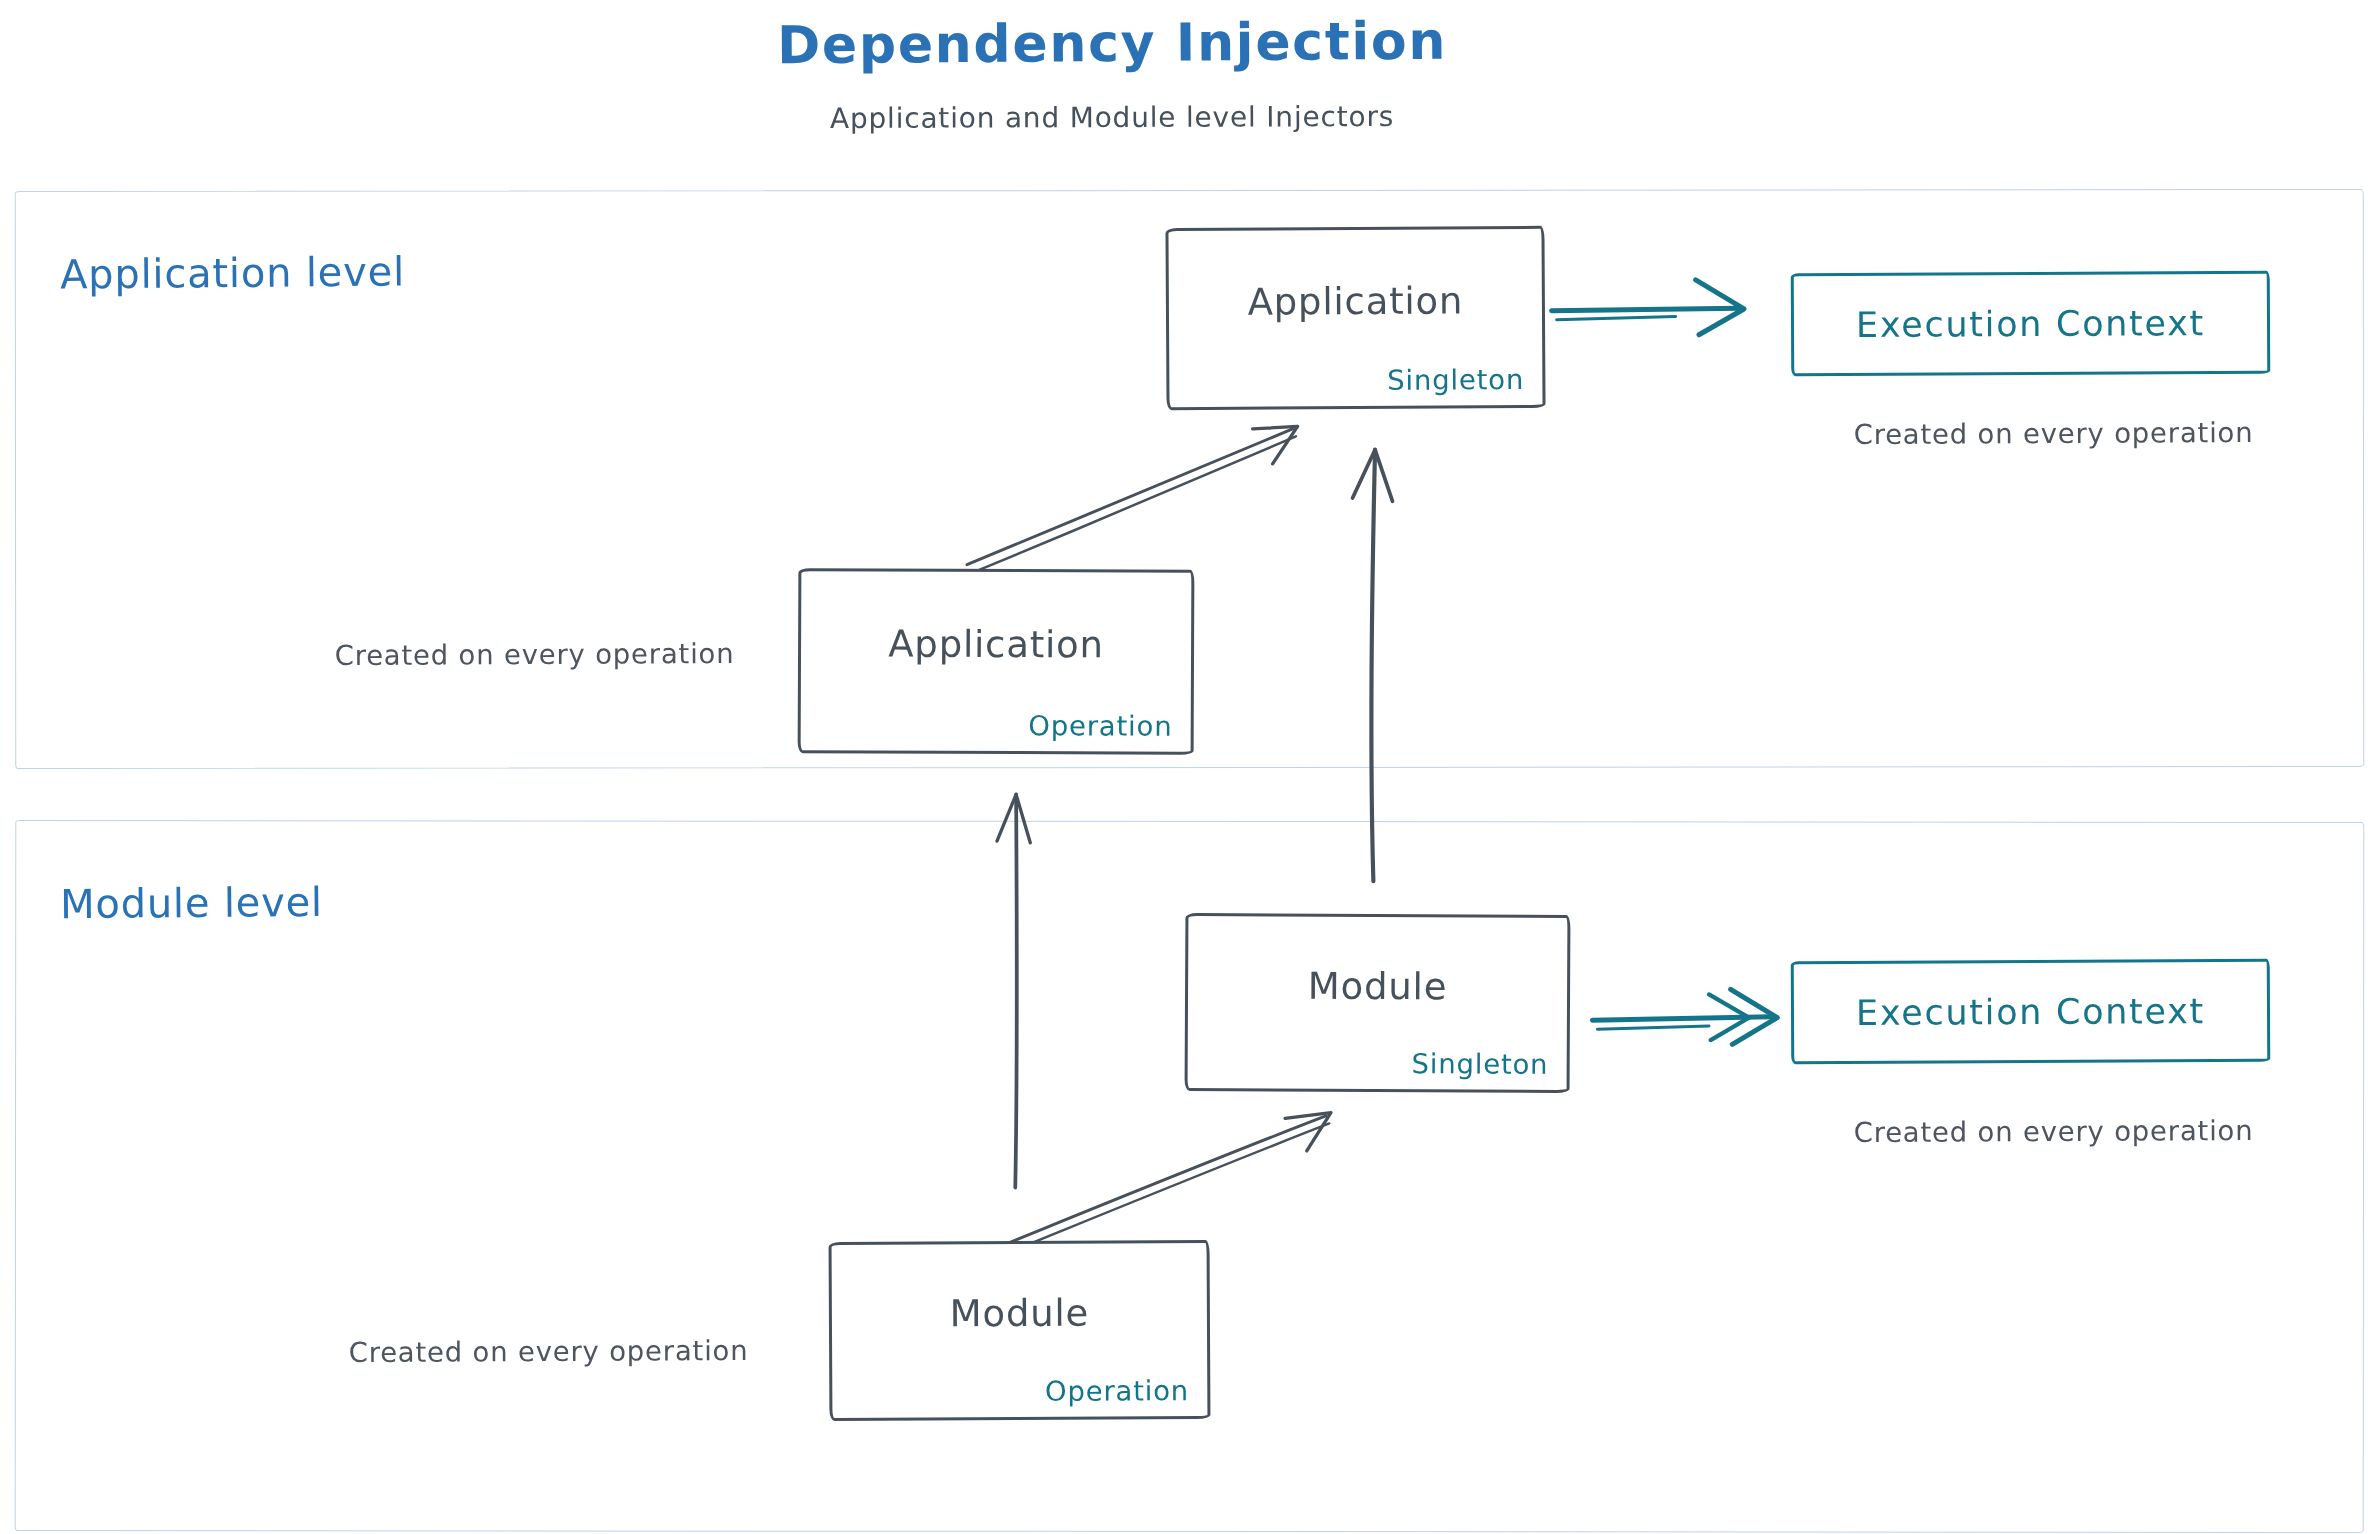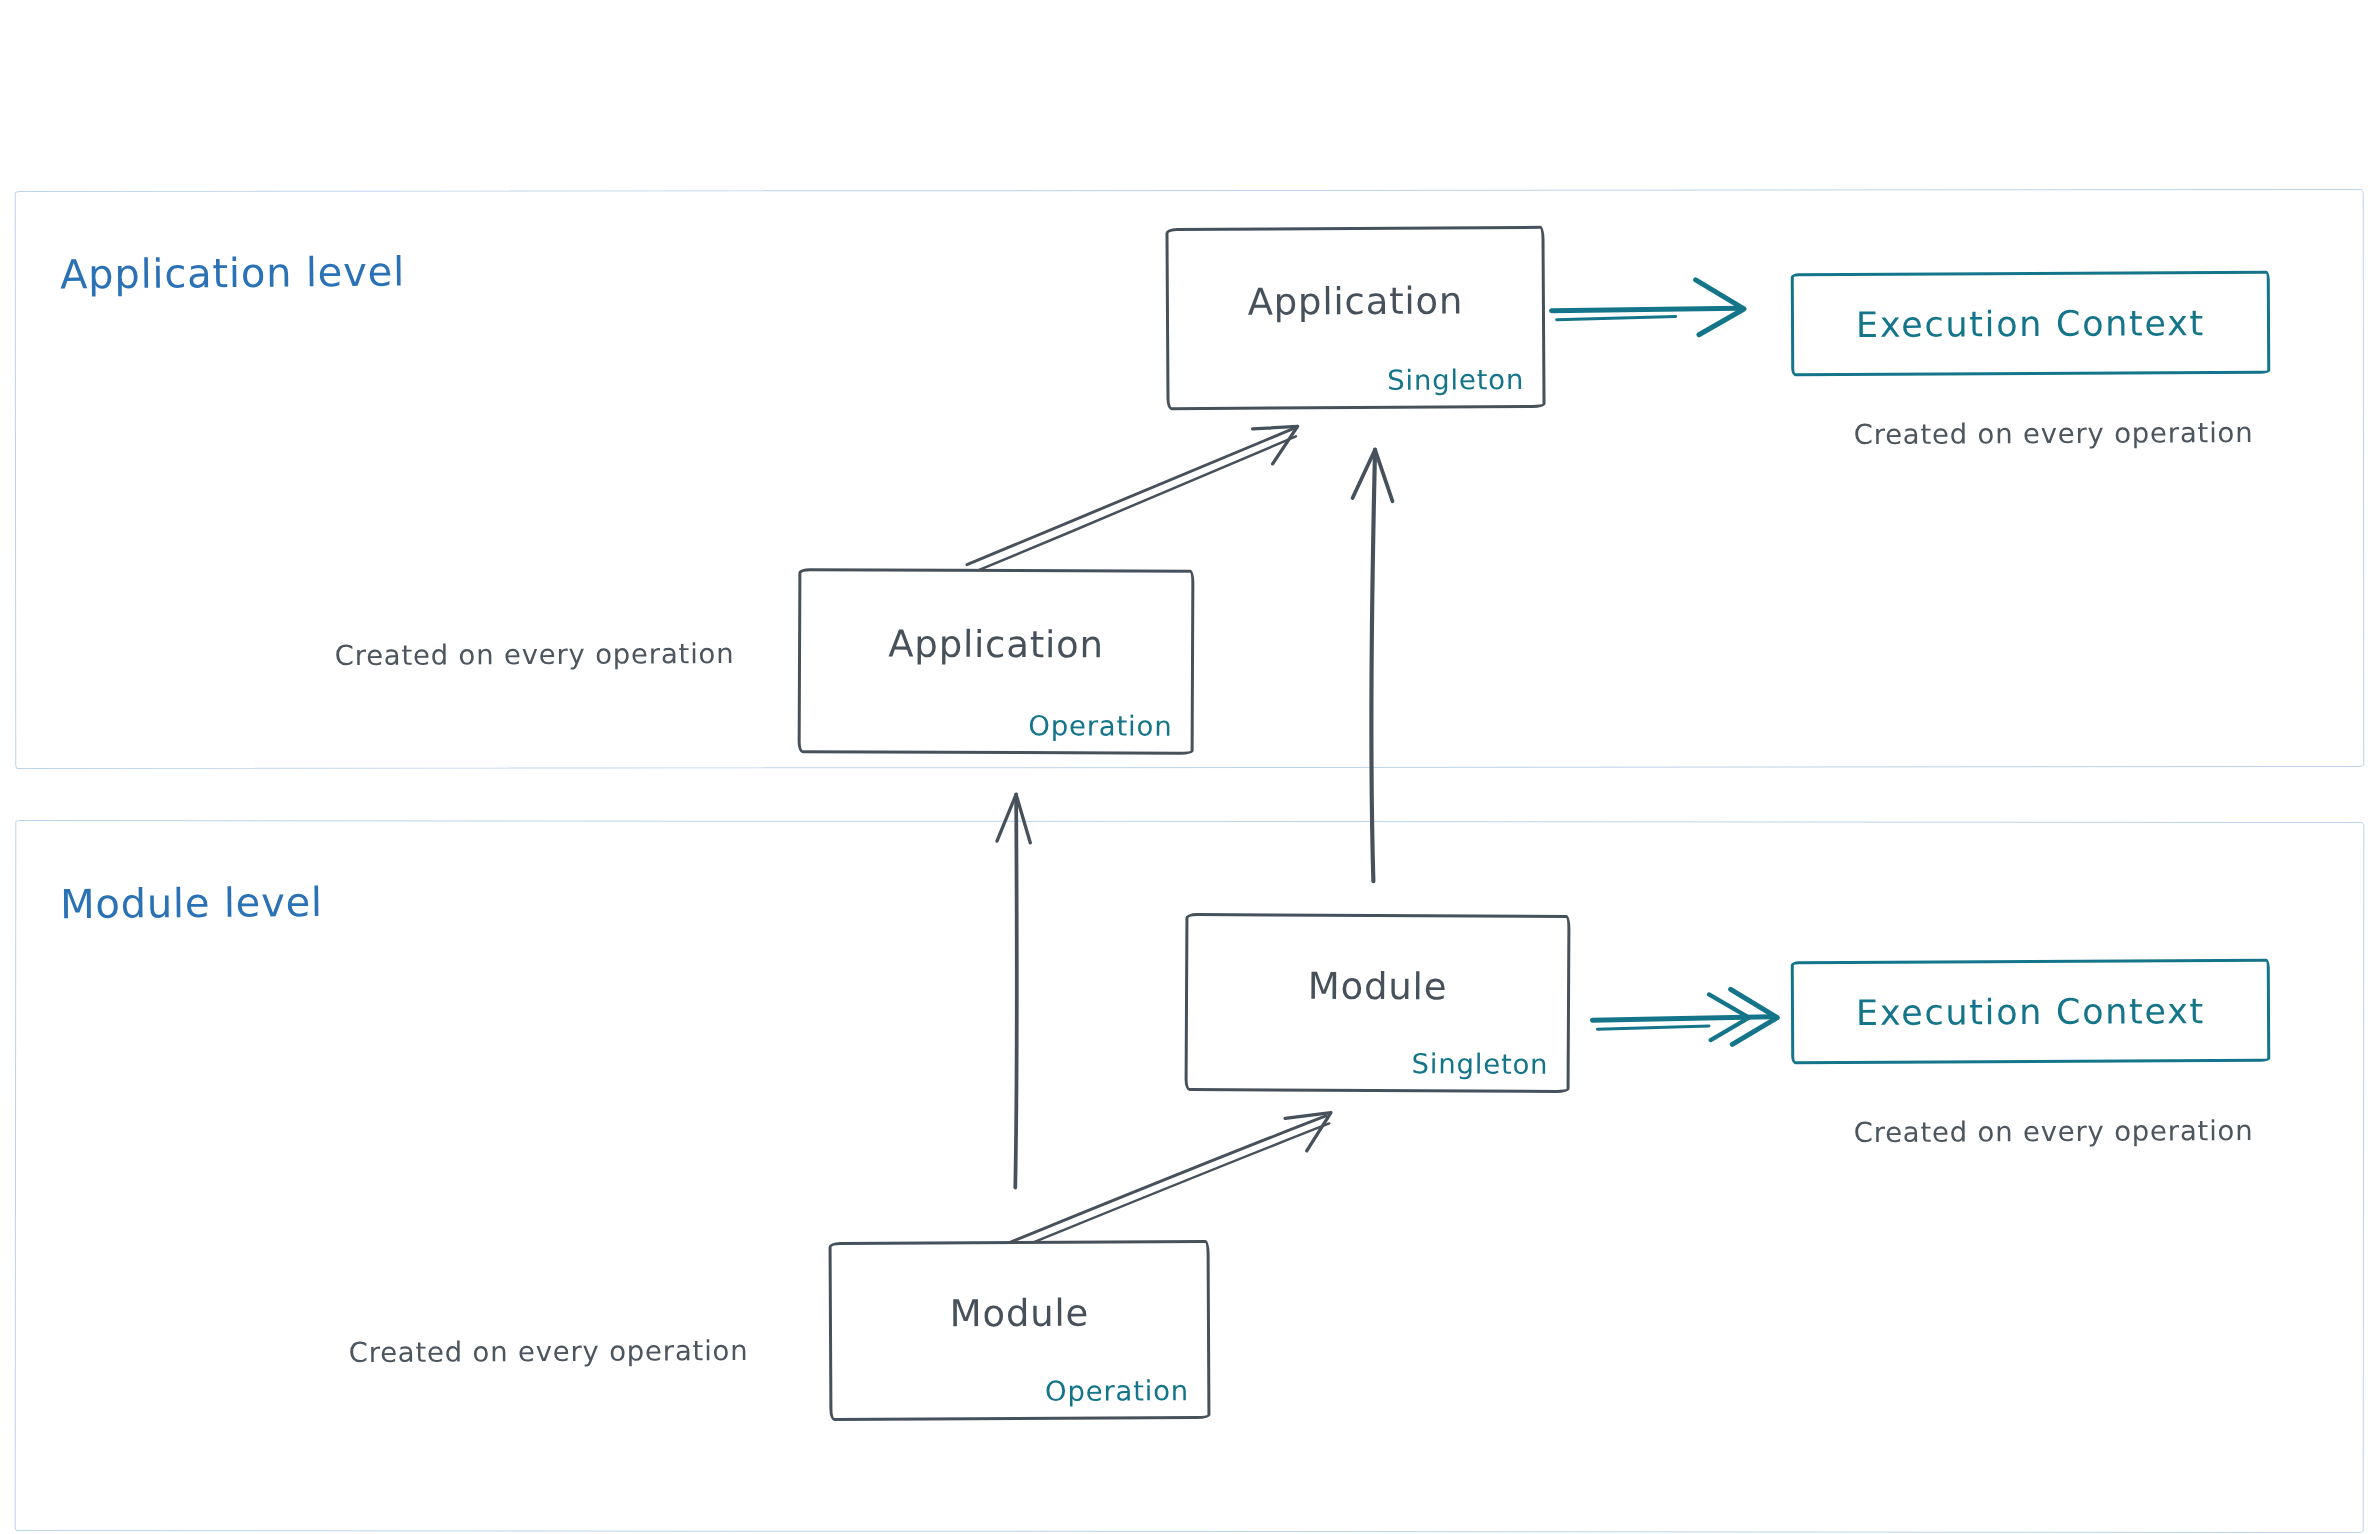--- a/index.html
+++ b/index.html
@@ -108,20 +108,24 @@
   
   svg.overlay{position:absolute;left:0;top:0;width:2377px;height:1534px;pointer-events:none;}
   .stroke-dark{stroke:var(--slate);fill:none;stroke-linecap:round;stroke-linejoin:round;}
   .stroke-teal{stroke:var(--teal);fill:none;stroke-linecap:round;stroke-linejoin:round;}
 </style>
 </head>
 <body>
 
 <div class="canvas">
 
+  <div class="title-wrap">
+    <div class="title">Dependency Injection</div>
+    <div class="subtitle">Application and Module level Injectors</div>
+  </div>
 
   <div class="frame frame-app"></div>
   <div class="frame frame-mod"></div>
   <div class="frame-label label-app">Application level</div>
   <div class="frame-label label-mod">Module level</div>
 
   <svg class="overlay" viewBox="0 0 2854 1842">
 
     <g>
       <path class="stroke-dark" stroke-width="3.5" d="M1161,678 C1292,624 1432,564 1552,515"></path>

